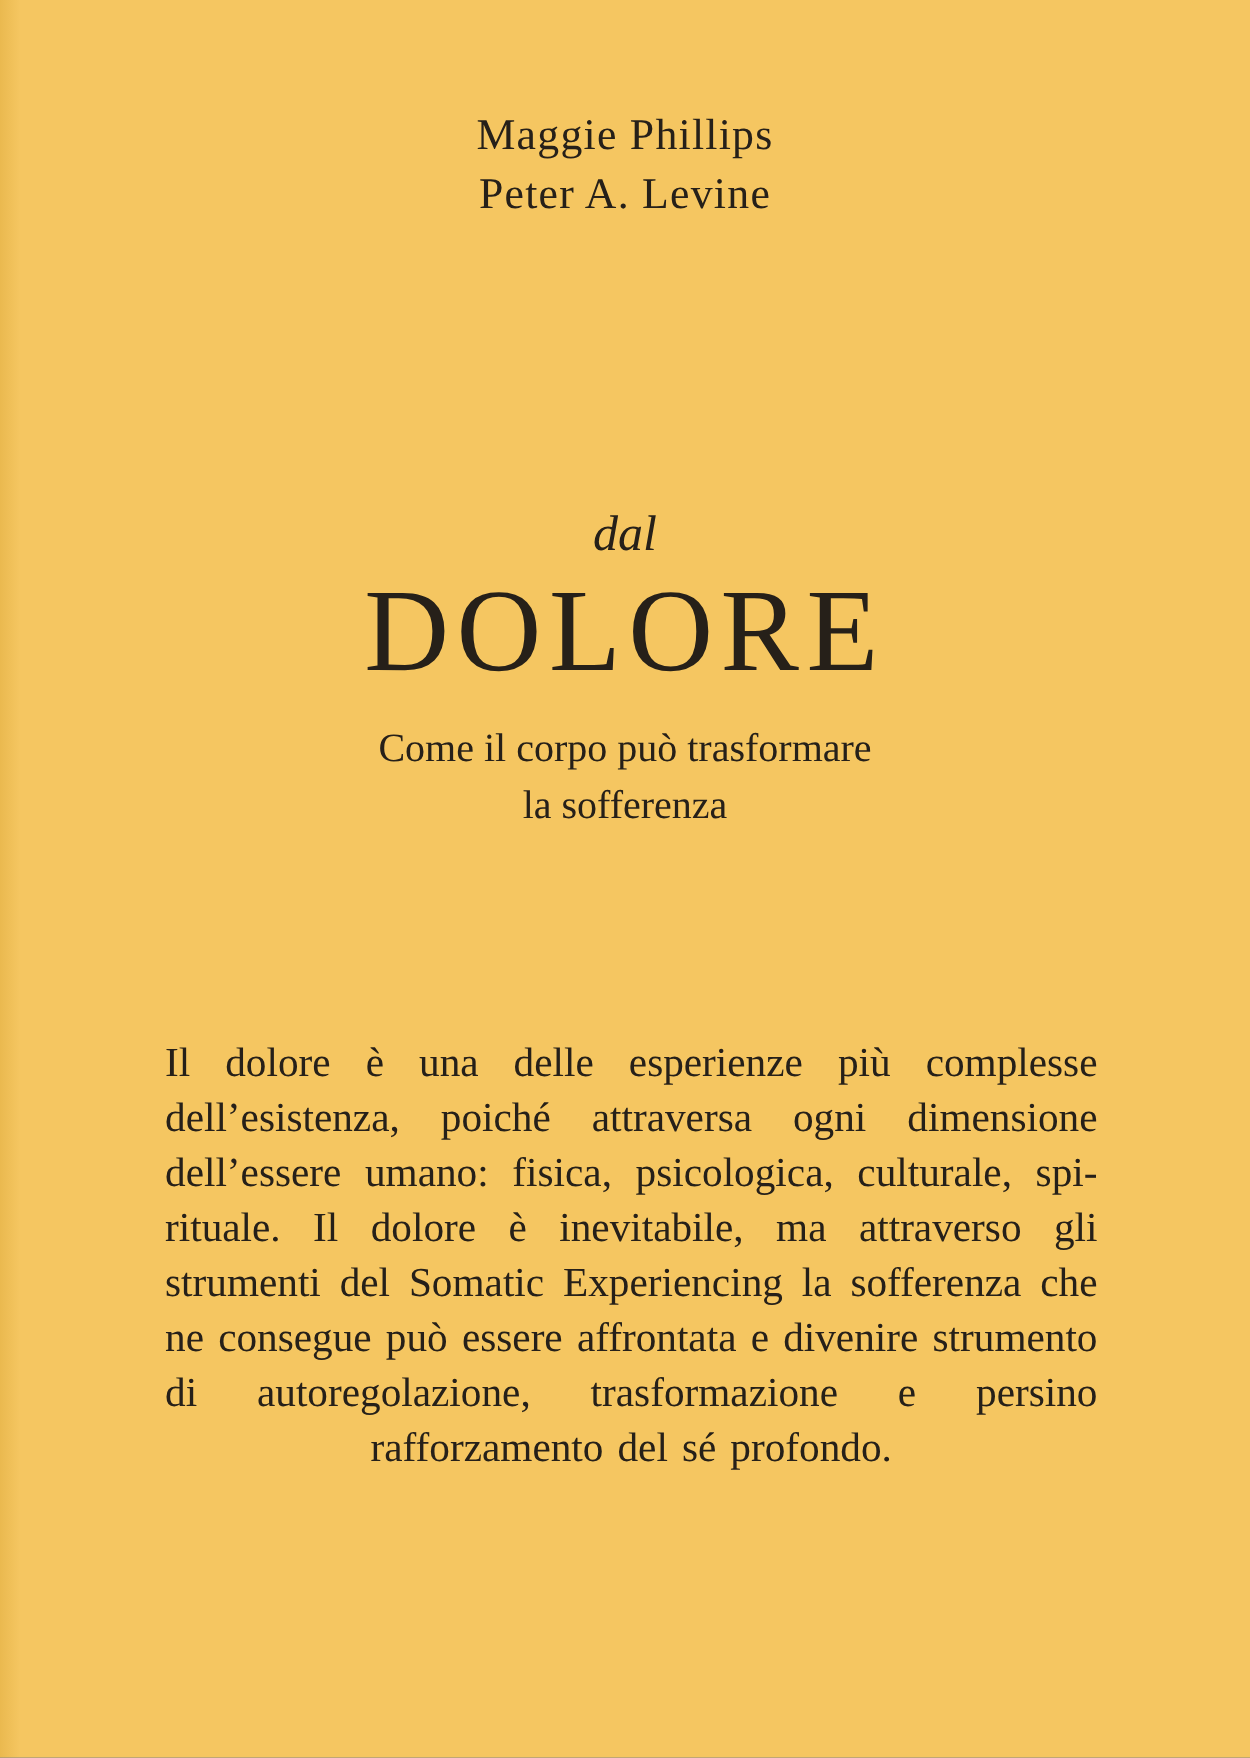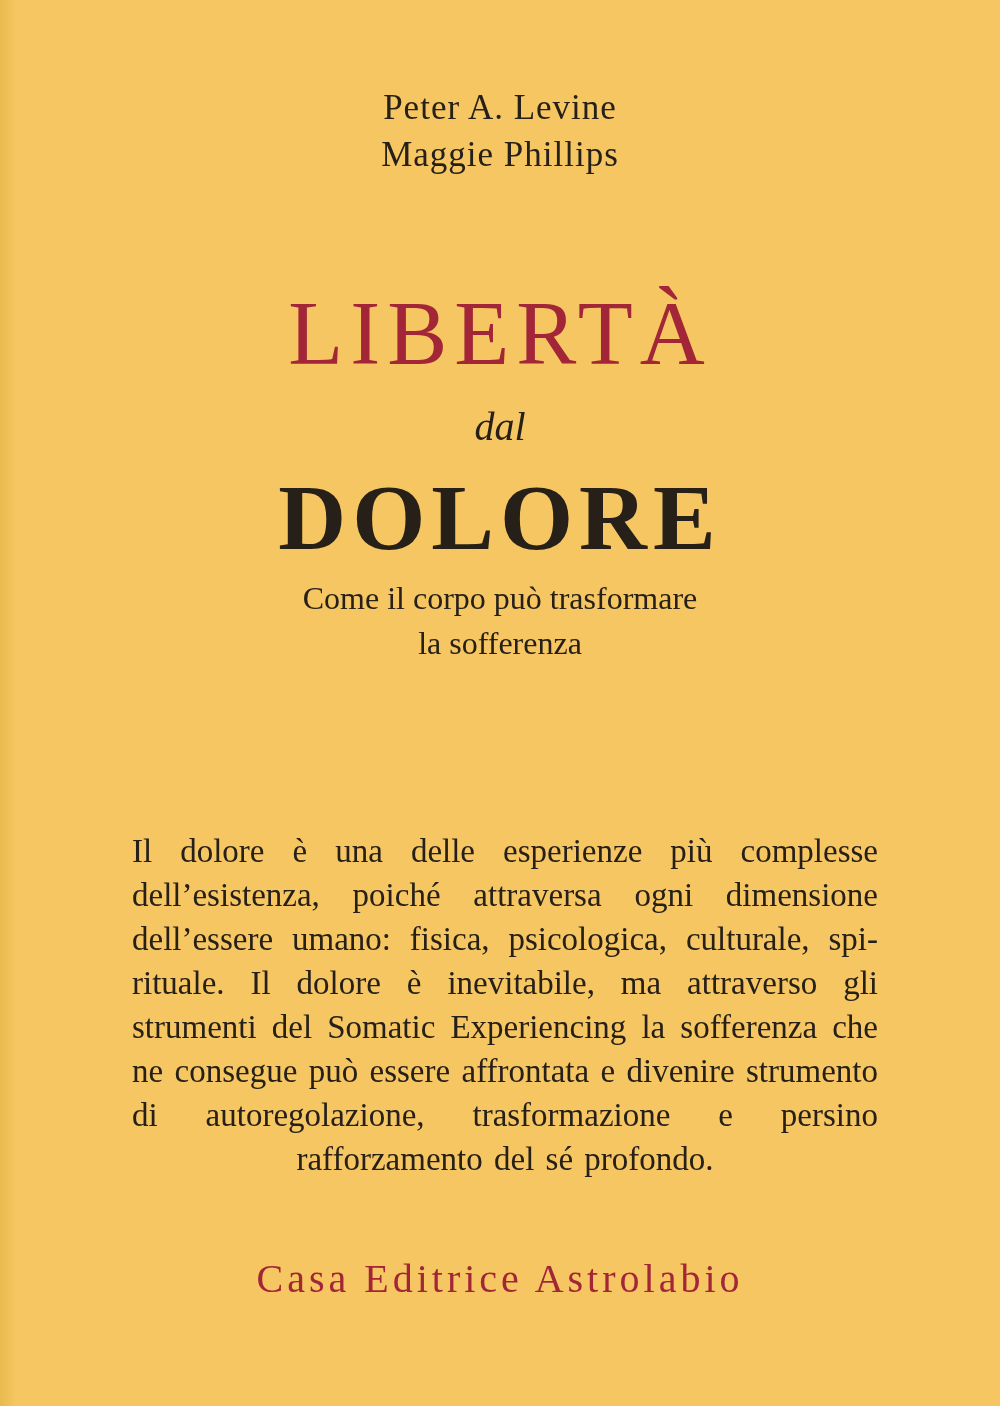--- a/index.html
+++ b/index.html
@@ -51,22 +51,22 @@
     line-height:46px;
   }
   .title-secondary{
     position:absolute;
     top:452px; left:0; right:0;
     text-align:center;
     color:var(--ink);
     font-size:94px;
     line-height:98px;
     letter-spacing:6px;
-    font-weight:700;
-    margin:16px;
+    font-weight:400;
+    margin:4px;
   }
   .subtitle{
     position:absolute;
     top:576px; left:0; right:0;
     text-align:center;
     color:var(--ink);
     font-size:32px;
     line-height:45px;
     white-space:pre-line;
   }
@@ -91,30 +91,28 @@
     line-height:46px;
     letter-spacing:4px;
   }
 </style>
 </head>
 <body>
 
 <div class="cover">
 
   <div class="authors">
+    <div>Maggie Phillips</div>
     <div>Peter A. Levine</div>
-    <div>Maggie Phillips</div>
   </div>
 
-  <h1 class="title-main">LIBERTÀ</h1>
 
   <div class="title-connector">dal</div>
 
   <h1 class="title-secondary">DOLORE</h1>
 
   <div class="subtitle">Come il corpo può trasformare
 la sofferenza</div>
 
   <p class="blurb">Il dolore è una delle esperienze più complesse dell’esistenza, poiché attraversa ogni dimensione dell’essere umano: fisica, psicologica, culturale, spi­rituale. Il dolore è inevitabile, ma attraverso gli strumenti del Somatic Experiencing la sofferenza che ne consegue può essere affrontata e divenire strumento di autoregolazione, trasformazione e persino rafforzamento del sé profondo.</p>
 
-  <div class="publisher">Casa Editrice Astrolabio</div>
 
 </div>
 
 </body></html>

